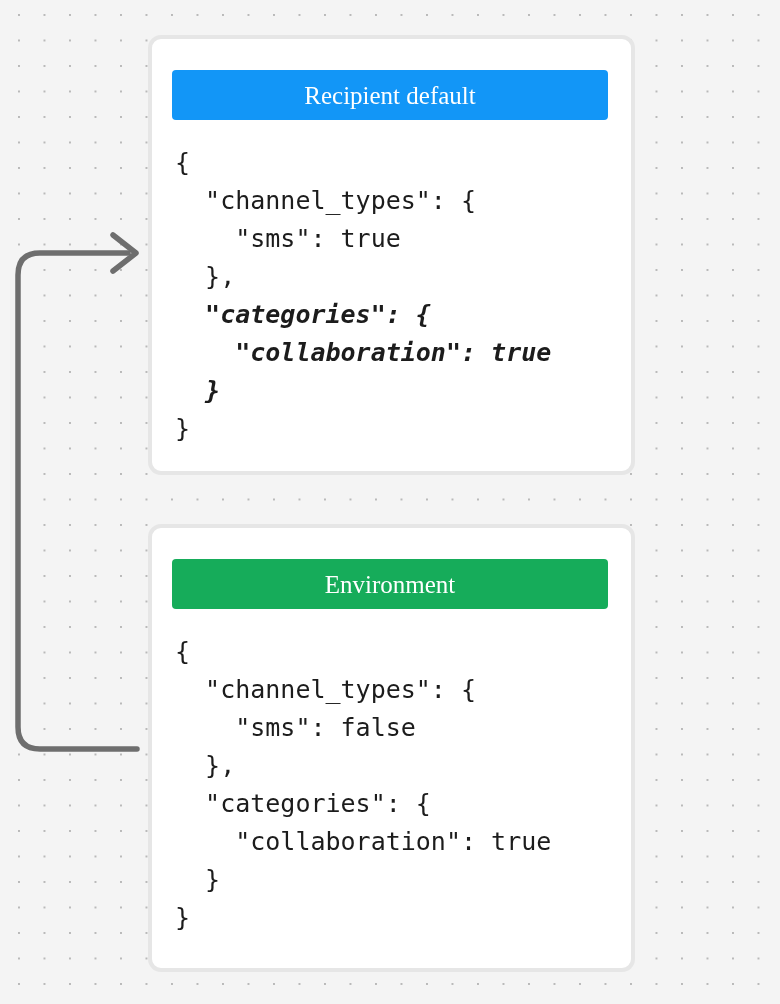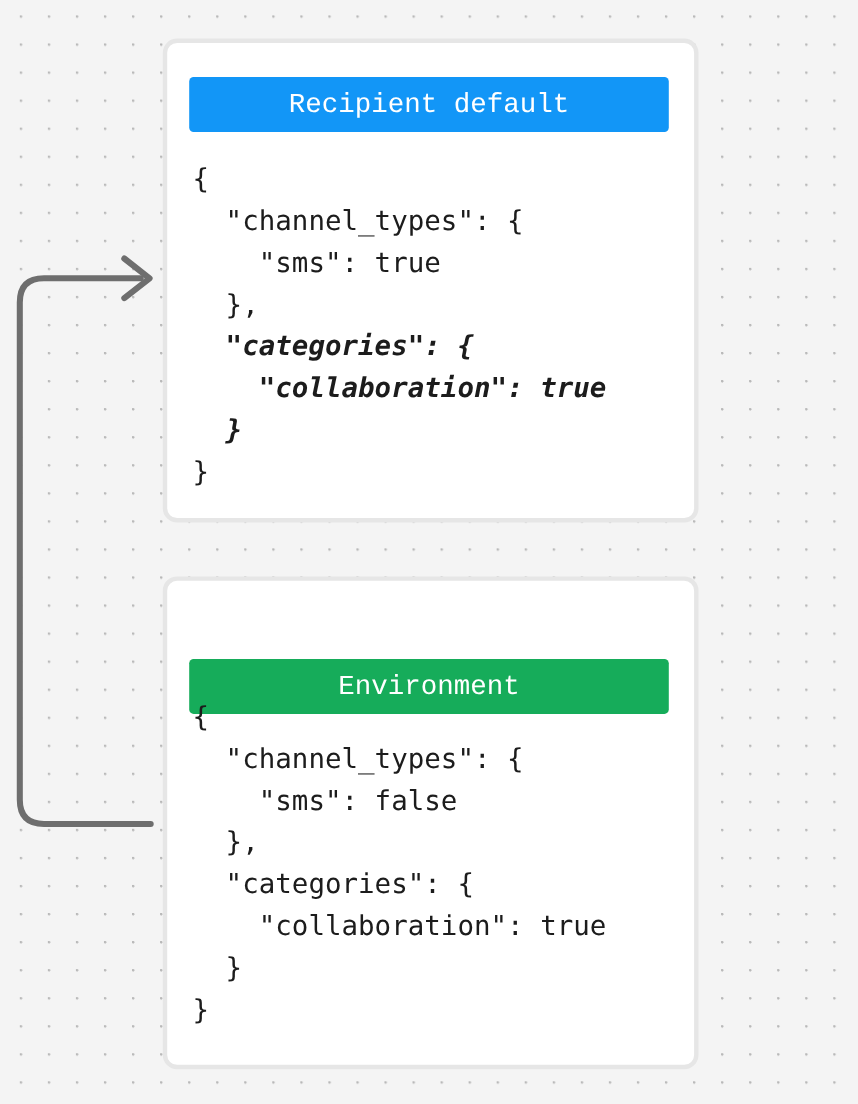--- a/index.html
+++ b/index.html
@@ -53,28 +53,28 @@
     position: absolute;
     left: 20px;
     top: 31px;
     width: 436px;
     height: 50px;
     border-radius: 4px;
     display: flex;
     align-items: center;
     justify-content: center;
     color: #ffffff;
-    font-family: Liberation Mono, monospace;
+    font-family: Liberation Serif, serif;
     font-size: 25px;
     line-height: 1;
     letter-spacing: 0;
     white-space: pre;
   }
   .header-blue  { background: #1296f7; }
-  .header-green { background: #16ac5a; margin-top: 40px; }
+  .header-green { background: #16ac5a; }
 
   .card-code {
     position: absolute;
     left: 23px;
     top: 105px;
     margin: 0;
     font-family: "DejaVu Sans Mono", monospace;
     font-size: 25px;
     line-height: 38px;
     color: #1c1c1c;

